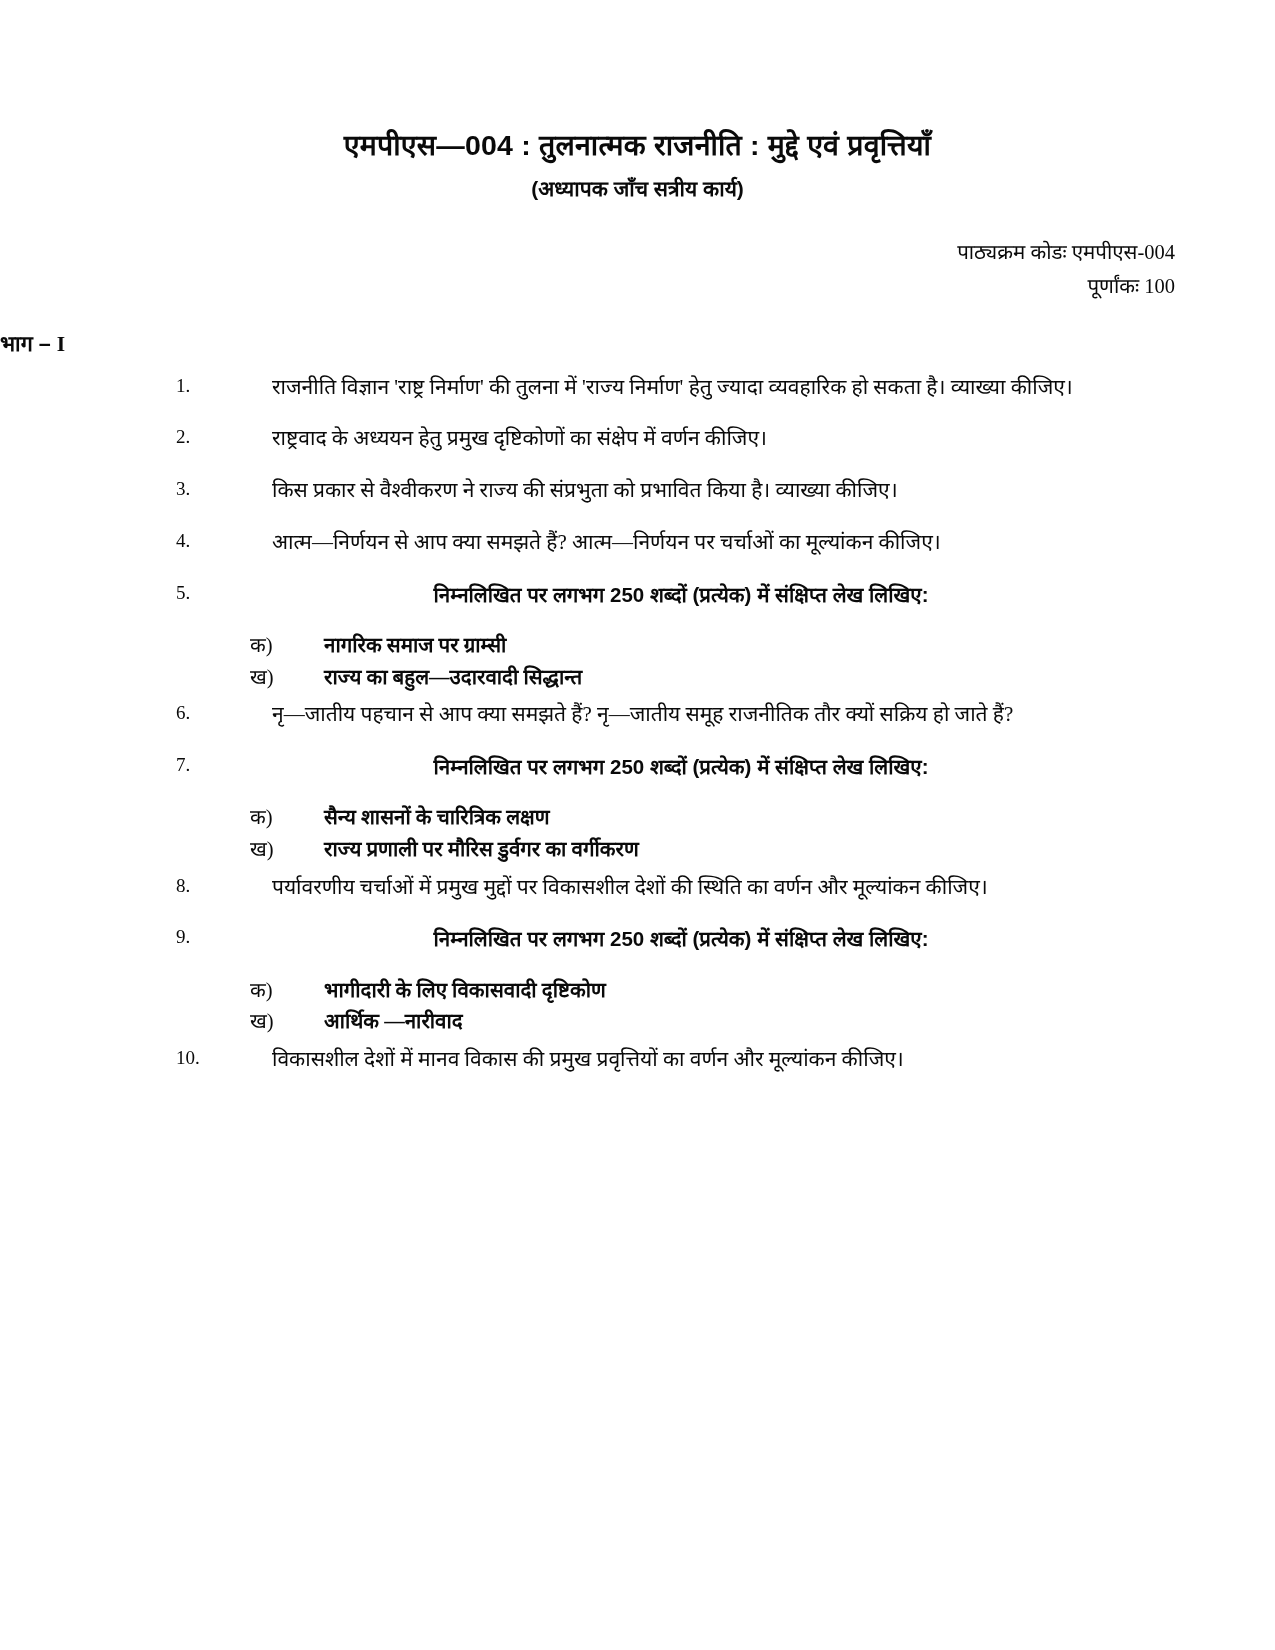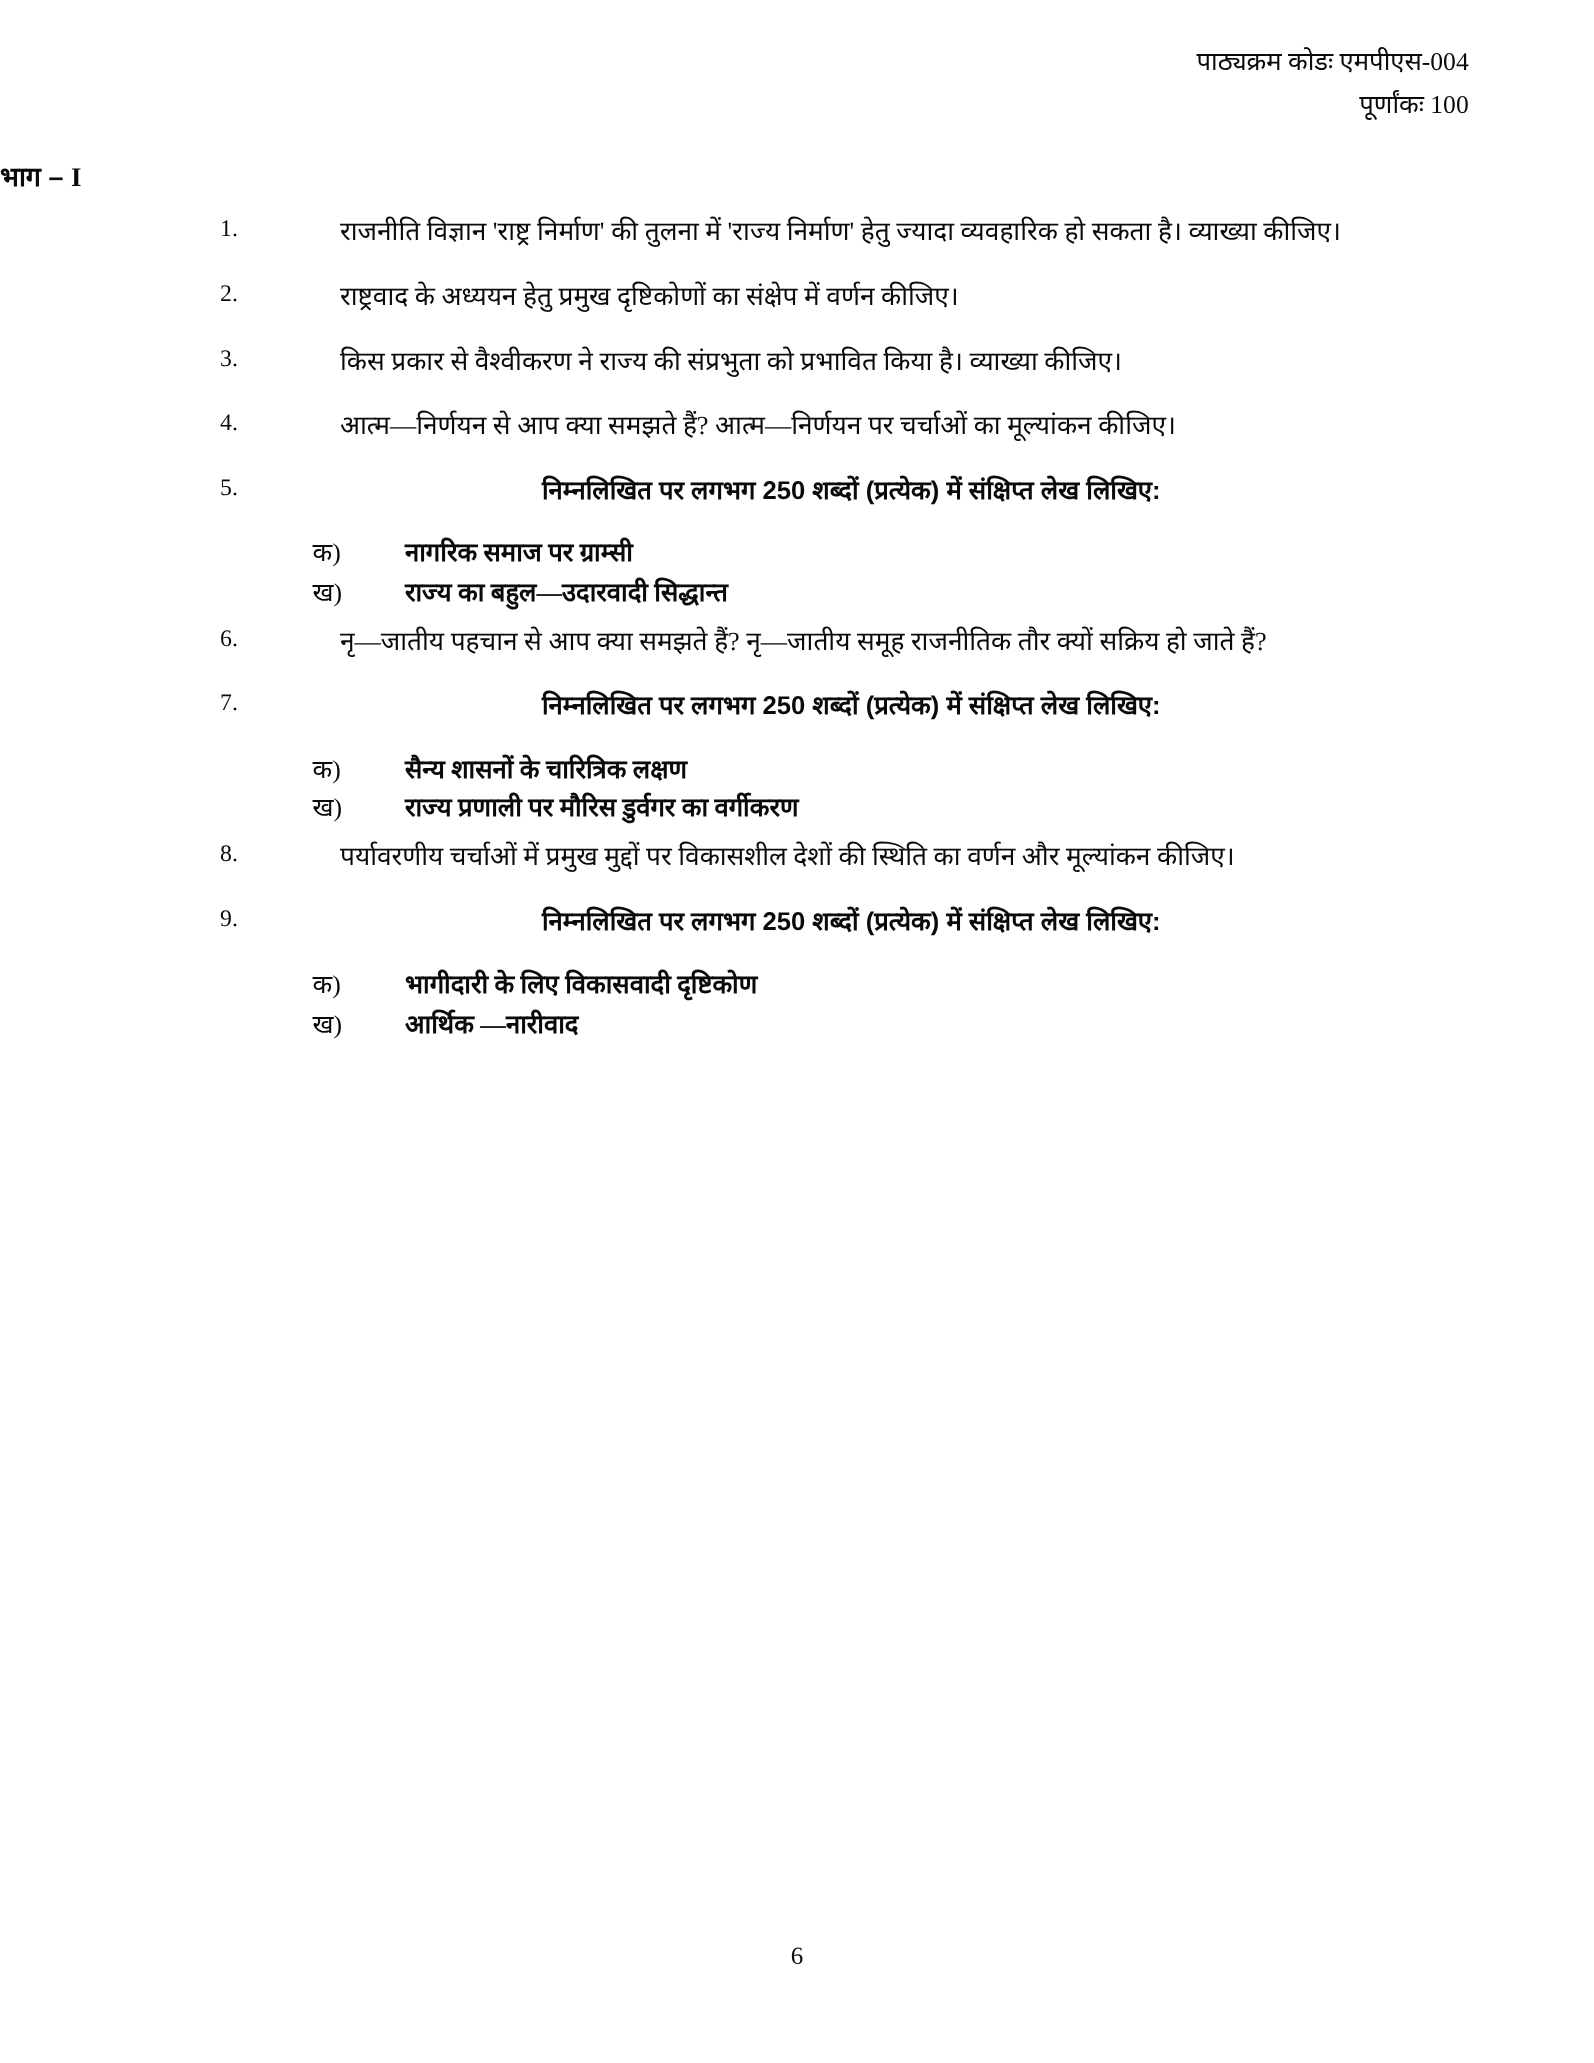--- a/index.html
+++ b/index.html
@@ -147,20 +147,24 @@
     bottom: 106px;
     text-align: center;
     font-size: 20px;
   }
 </style>
 </head>
 <body>
 
 <div class="page">
 
+  <div class="title-block">
+    <div class="doc-title">एमपीएस—004 : तुलनात्मक राजनीति : मुद्दे एवं प्रवृत्तियाँ</div>
+    <div class="doc-subtitle">(अध्यापक जाँच सत्रीय कार्य)</div>
+  </div>
 
   <div class="meta-block">
     <div class="meta-row">पाठ्यक्रम कोडः एमपीएस-004</div>
     <div class="meta-row">पूर्णांकः 100</div>
   </div>
 
 
   <div id="sections-root">
       <div class="section-heading"><span>भाग  –  </span><span class="roman">I</span></div>
       <div class="qlist">
@@ -243,18 +247,24 @@
             <div class="sub-item">
               <div class="sub-label">क)</div>
               <div class="sub-text">भागीदारी के लिए विकासवादी दृष्टिकोण</div>
             </div>
             <div class="sub-item">
               <div class="sub-label">ख)</div>
               <div class="sub-text">आर्थिक —नारीवाद</div>
             </div>
           </div>
         </div>
+        <div class="q-block">
+          <div class="q-item">
+            <div class="q-num">10.</div>
+            <div class="q-text">विकासशील देशों में मानव विकास की प्रमुख प्रवृत्तियों का वर्णन और मूल्यांकन कीजिए।</div>
+          </div>
+        </div>
       </div>
     </div>
 
   <div class="page-number">6</div>
 
 </div>
 
 </body></html>

